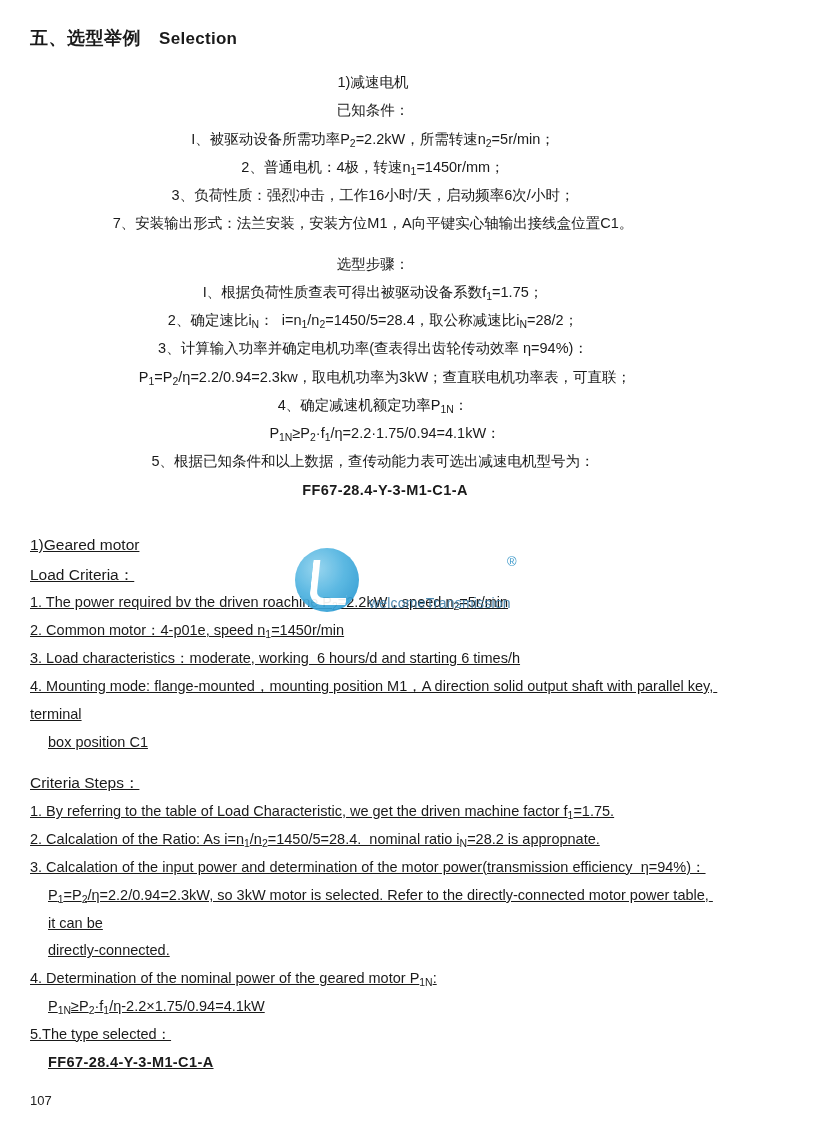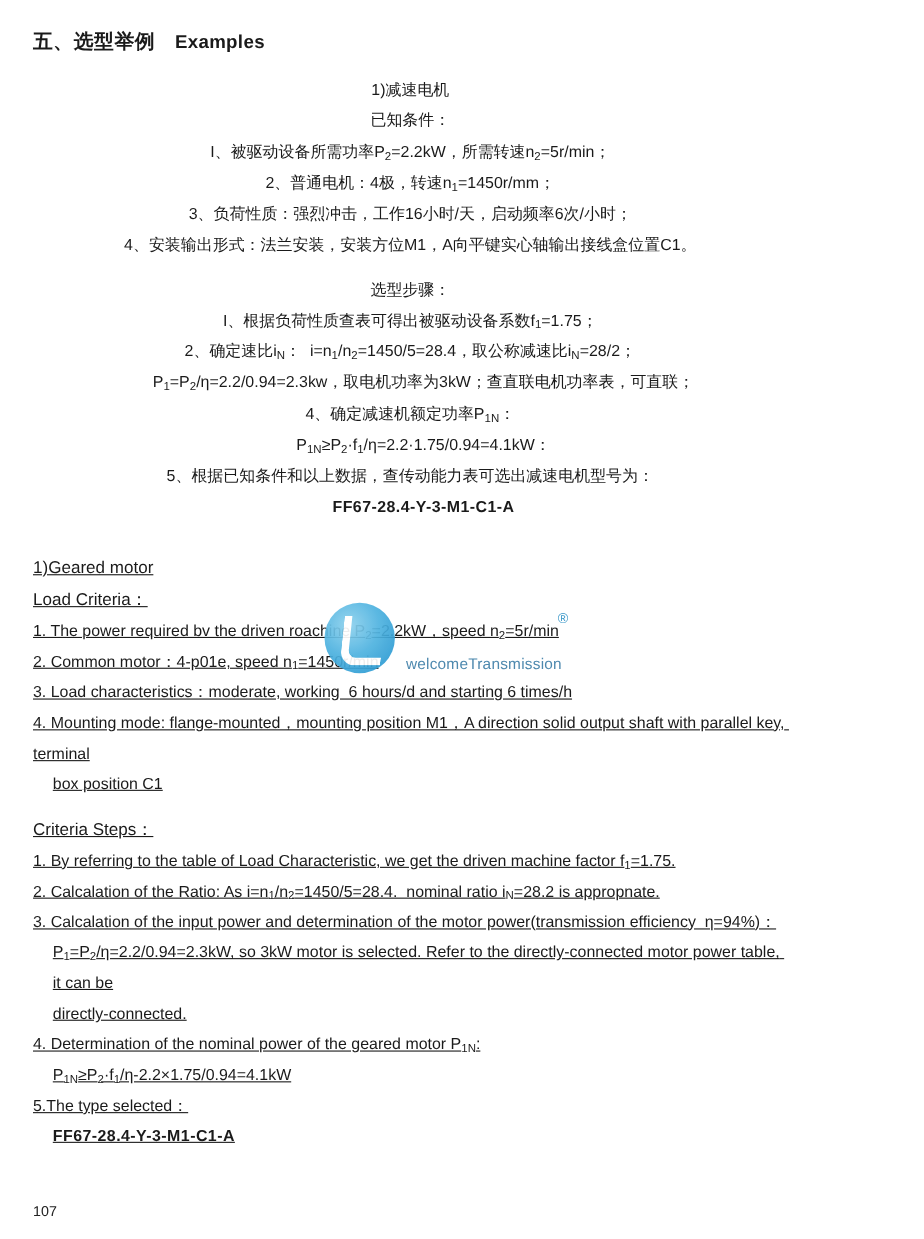--- a/index.html
+++ b/index.html
@@ -123,36 +123,37 @@
     color: #222;
   }
 </style>
 </head>
 <body>
 
 <div class="page">
 
   <div class="heading">
     <span class="cn">五、选型举例</span>
-    <span class="en">Examples</span>
+    <span class="en">Selection</span>
   </div>
 
   <div class="cn-block">
     <div class="line">1)减速电机</div>
     <div class="line">已知条件：</div>
     <div class="line">I、被驱动设备所需功率P<sub>2</sub>=2.2kW，所需转速n<sub>2</sub>=5r/min；</div>
     <div class="line">2、普通电机：4极，转速n<sub>1</sub>=1450r/mm；</div>
     <div class="line">3、负荷性质：强烈冲击，工作16小时/天，启动频率6次/小时；</div>
-    <div class="line">4、安装输出形式：法兰安装，安装方位M1，A向平键实心轴输出接线盒位置C1。</div>
+    <div class="line">7、安装输出形式：法兰安装，安装方位M1，A向平键实心轴输出接线盒位置C1。</div>
 
     <div class="gap-sm"></div>
 
     <div class="line">选型步骤：</div>
     <div class="line">I、根据负荷性质查表可得出被驱动设备系数f<sub>1</sub>=1.75；</div>
     <div class="line">2、确定速比i<sub>N</sub>：  i=n<sub>1</sub>/n<sub>2</sub>=1450/5=28.4，取公称减速比i<sub>N</sub>=28/2；</div>
+    <div class="line">3、计算输入功率并确定电机功率(查表得出齿轮传动效率 η=94%)：</div>
     <div class="line indent">P<sub>1</sub>=P<sub>2</sub>/η=2.2/0.94=2.3kw，取电机功率为3kW；查直联电机功率表，可直联；</div>
     <div class="line">4、确定减速机额定功率P<sub>1N</sub>：</div>
     <div class="line indent">P<sub>1N</sub>≥P<sub>2</sub>·f<sub>1</sub>/η=2.2·1.75/0.94=4.1kW：</div>
     <div class="line">5、根据已知条件和以上数据，查传动能力表可选出减速电机型号为：</div>
     <div class="line indent bold">FF67-28.4-Y-3-M1-C1-A</div>
   </div>
 
   <div class="gap-md"></div>
 
   <div class="en-block">

